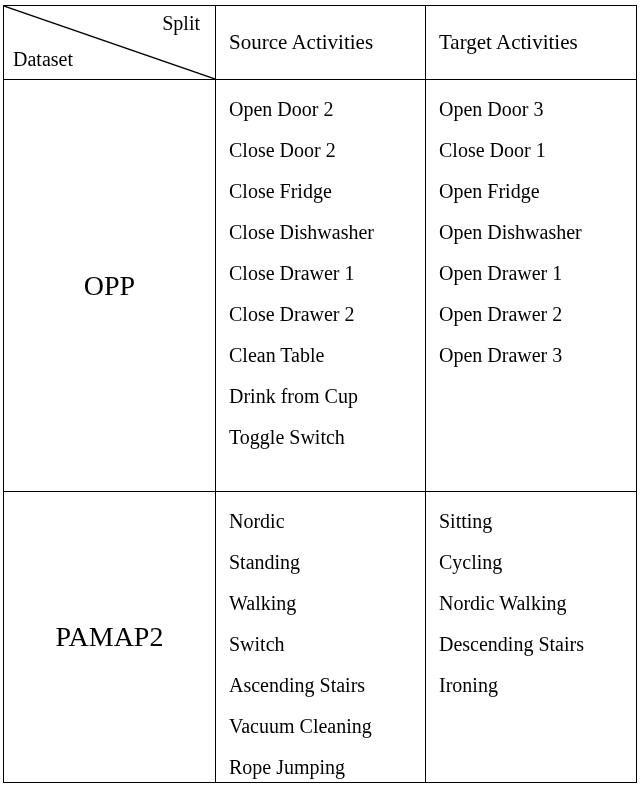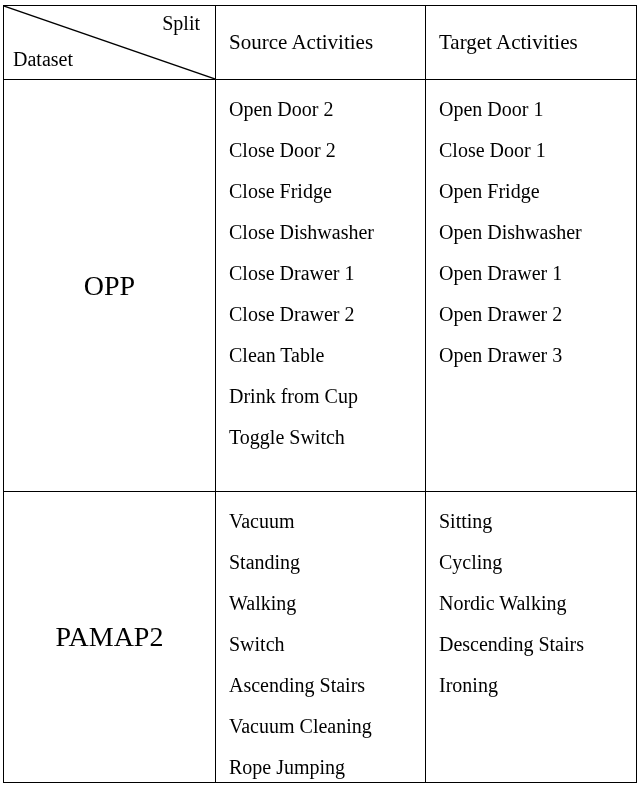--- a/index.html
+++ b/index.html
@@ -111,32 +111,32 @@
         <div class="activity">Close Door 2</div>
         <div class="activity">Close Fridge</div>
         <div class="activity">Close Dishwasher</div>
         <div class="activity">Close Drawer 1</div>
         <div class="activity">Close Drawer 2</div>
         <div class="activity">Clean Table</div>
         <div class="activity">Drink from Cup</div>
         <div class="activity">Toggle Switch</div>
       </div>
     <div class="cell activities last-col">
-        <div class="activity">Open Door 1</div>
+        <div class="activity">Open Door 3</div>
         <div class="activity">Close Door 1</div>
         <div class="activity">Open Fridge</div>
         <div class="activity">Open Dishwasher</div>
         <div class="activity">Open Drawer 1</div>
         <div class="activity">Open Drawer 2</div>
         <div class="activity">Open Drawer 3</div>
       </div>
 
     <div class="cell dataset-cell last-row">PAMAP2</div>
     <div class="cell activities last-row">
-        <div class="activity">Vacuum</div>
+        <div class="activity">Nordic</div>
         <div class="activity">Standing</div>
         <div class="activity">Walking</div>
         <div class="activity">Switch</div>
         <div class="activity">Ascending Stairs</div>
         <div class="activity">Vacuum Cleaning</div>
         <div class="activity">Rope Jumping</div>
       </div>
     <div class="cell activities last-col last-row">
         <div class="activity">Sitting</div>
         <div class="activity">Cycling</div>

